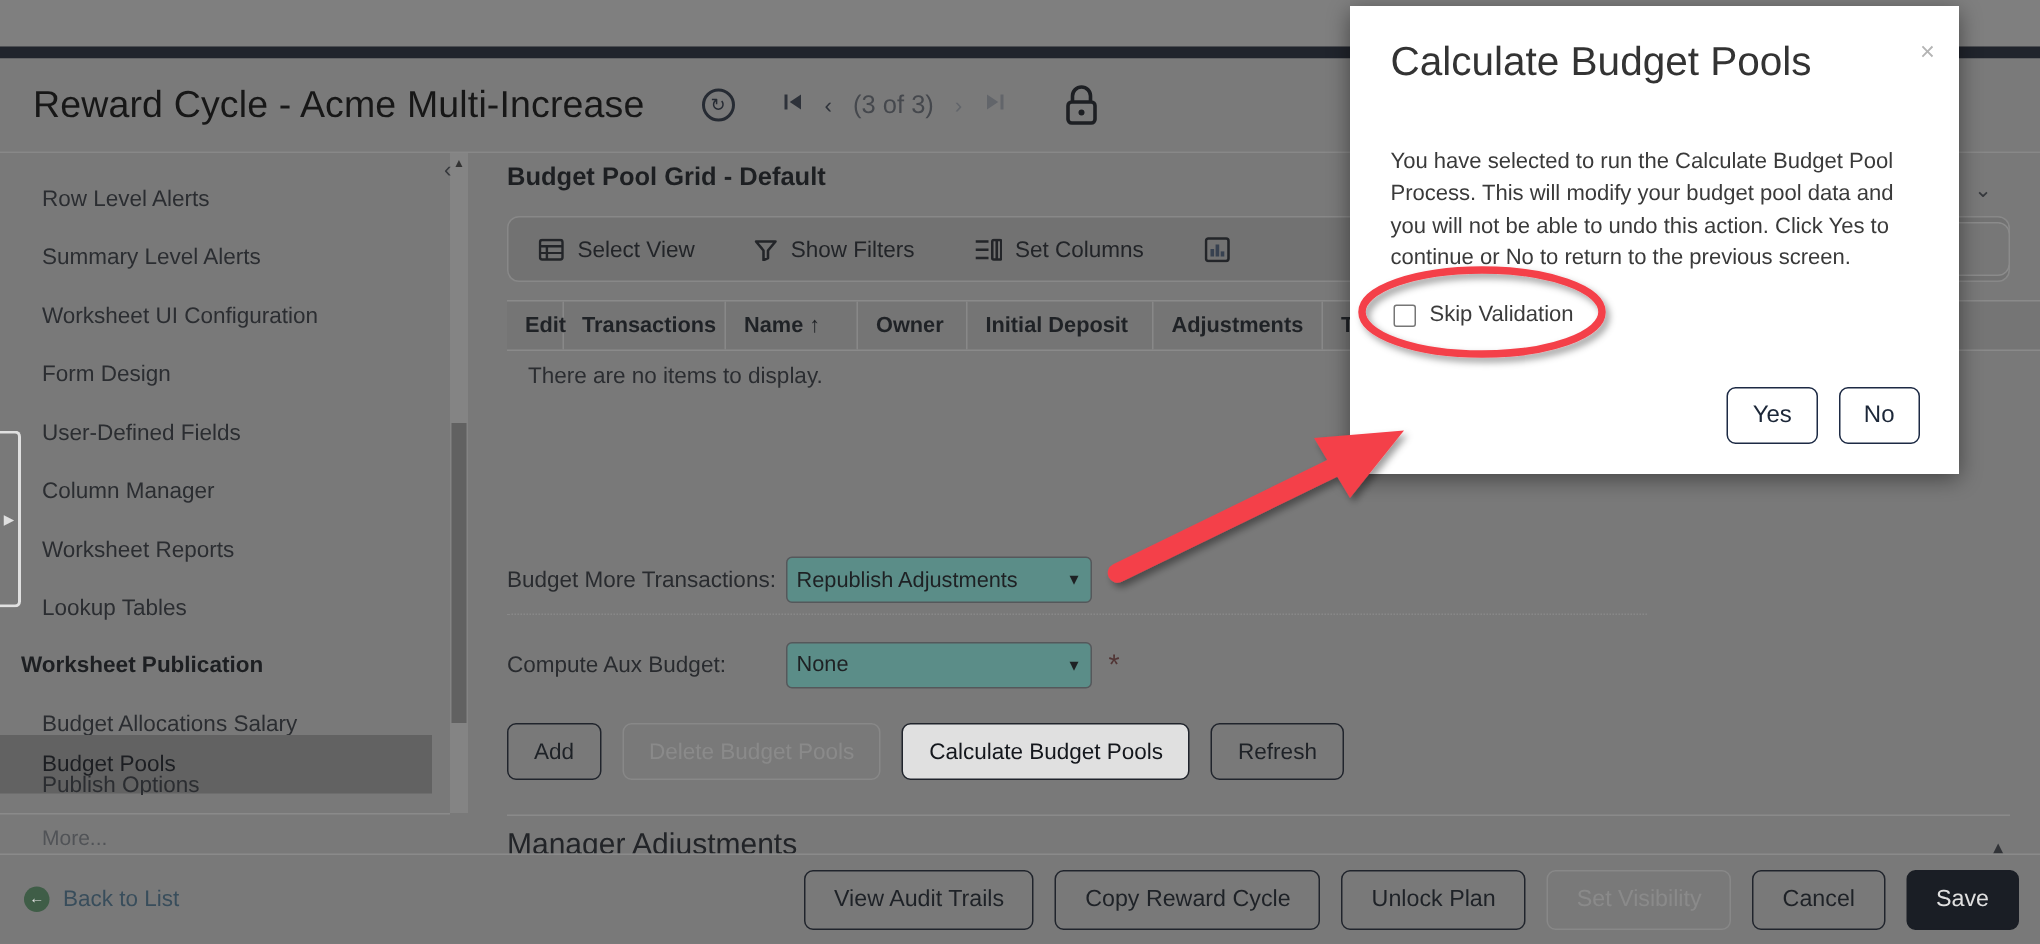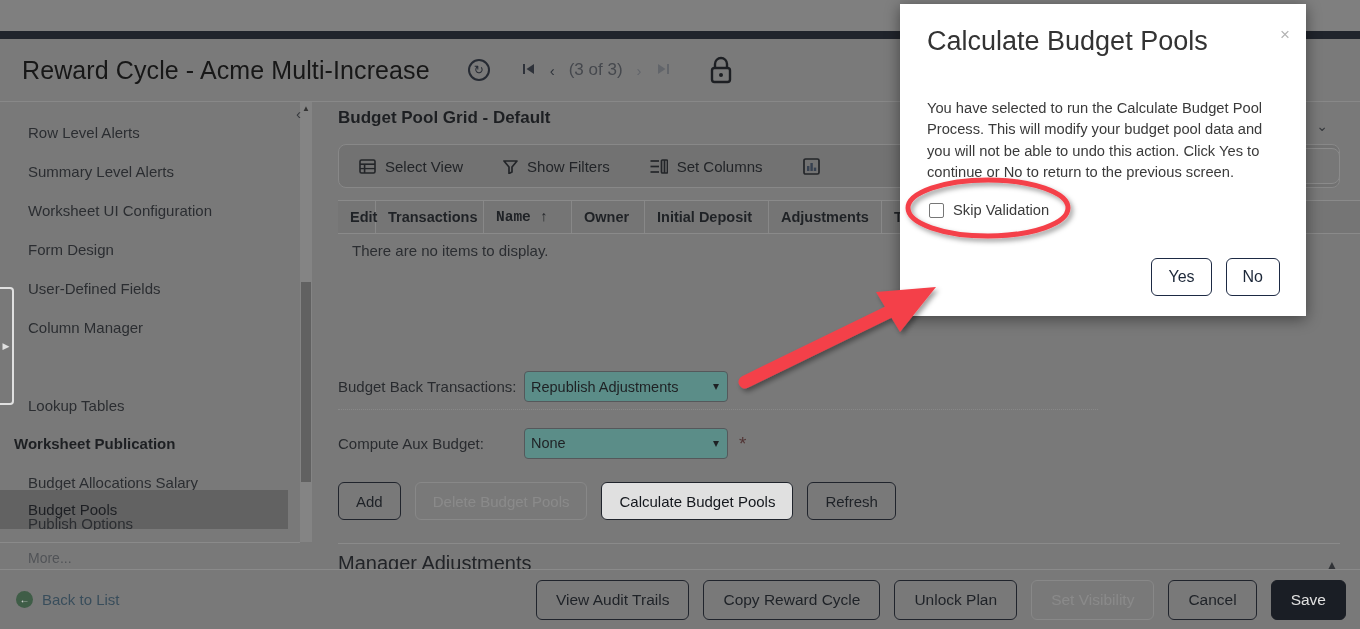--- a/index.html
+++ b/index.html
@@ -322,20 +322,23 @@
         </div>
         <div class="side-item" style="position: absolute; top: 128px; left: 0px; width: 288px;">
           <span>Form Design</span>
         </div>
         <div class="side-item" style="position: absolute; top: 167px; left: 0px; width: 288px;">
           <span>User-Defined Fields</span>
         </div>
         <div class="side-item" style="position: absolute; top: 206px; left: 0px; width: 288px;">
           <span>Column Manager</span>
         </div>
+        <div class="side-item" style="position: absolute; top: 245px; left: 0px; width: 288px;">
+          <span>Worksheet Reports</span>
+        </div>
         <div class="side-item" style="position: absolute; top: 284px; left: 0px; width: 288px;">
           <span>Lookup Tables</span>
         </div>
         <div class="side-item group" style="position: absolute; top: 323px; left: 0px; width: 288px;">
           <span>Worksheet Publication</span>
         </div>
         <div class="side-item" style="position: absolute; top: 361px; left: 0px; width: 288px;">
           <span>Budget Allocations Salary</span>
         </div>
         <div class="side-item active" style="position: absolute; top: 388px; left: 0px; width: 288px;">
@@ -404,21 +407,21 @@
       </div>
     <div id="grid-search"></div>
 
     <div id="grid-head">
         <div class="th" style="width: 38px;">
           <span>Edit</span>
         </div>
         <div class="th" style="width: 108px;">
           <span>Transactions</span>
         </div>
-        <div class="th" style="width: 88px; font-family: Liberation Mono, monospace;">
+        <div class="th" style="width: 88px;">
           <span>Name ↑</span>
         </div>
         <div class="th" style="width: 73px;">
           <span>Owner</span>
         </div>
         <div class="th" style="width: 124px;">
           <span>Initial Deposit</span>
         </div>
         <div class="th" style="width: 113px;">
           <span>Adjustments</span>
@@ -426,21 +429,21 @@
         <div class="th" style="width: 100px;">
           <span>Transfers</span>
         </div>
         <div class="th" style="width: 110px;">
           <span>Balance</span>
         </div>
       </div>
     <div id="grid-empty">There are no items to display.</div>
 
     <div class="frow" id="frow-1">
-      <div class="flabel">Budget Back Transactions:</div>
+      <div class="flabel">Budget More Transactions:</div>
       <div class="sel-wrap">
         <select class="fselect"><option>Republish Adjustments</option><option>None</option></select>
         <span class="sel-caret">▾</span>
       </div>
       <span class="req-star">*</span>
     </div>
 
     <div class="frow" id="frow-2">
       <div class="flabel">Compute Aux Budget:</div>
       <div class="sel-wrap">

